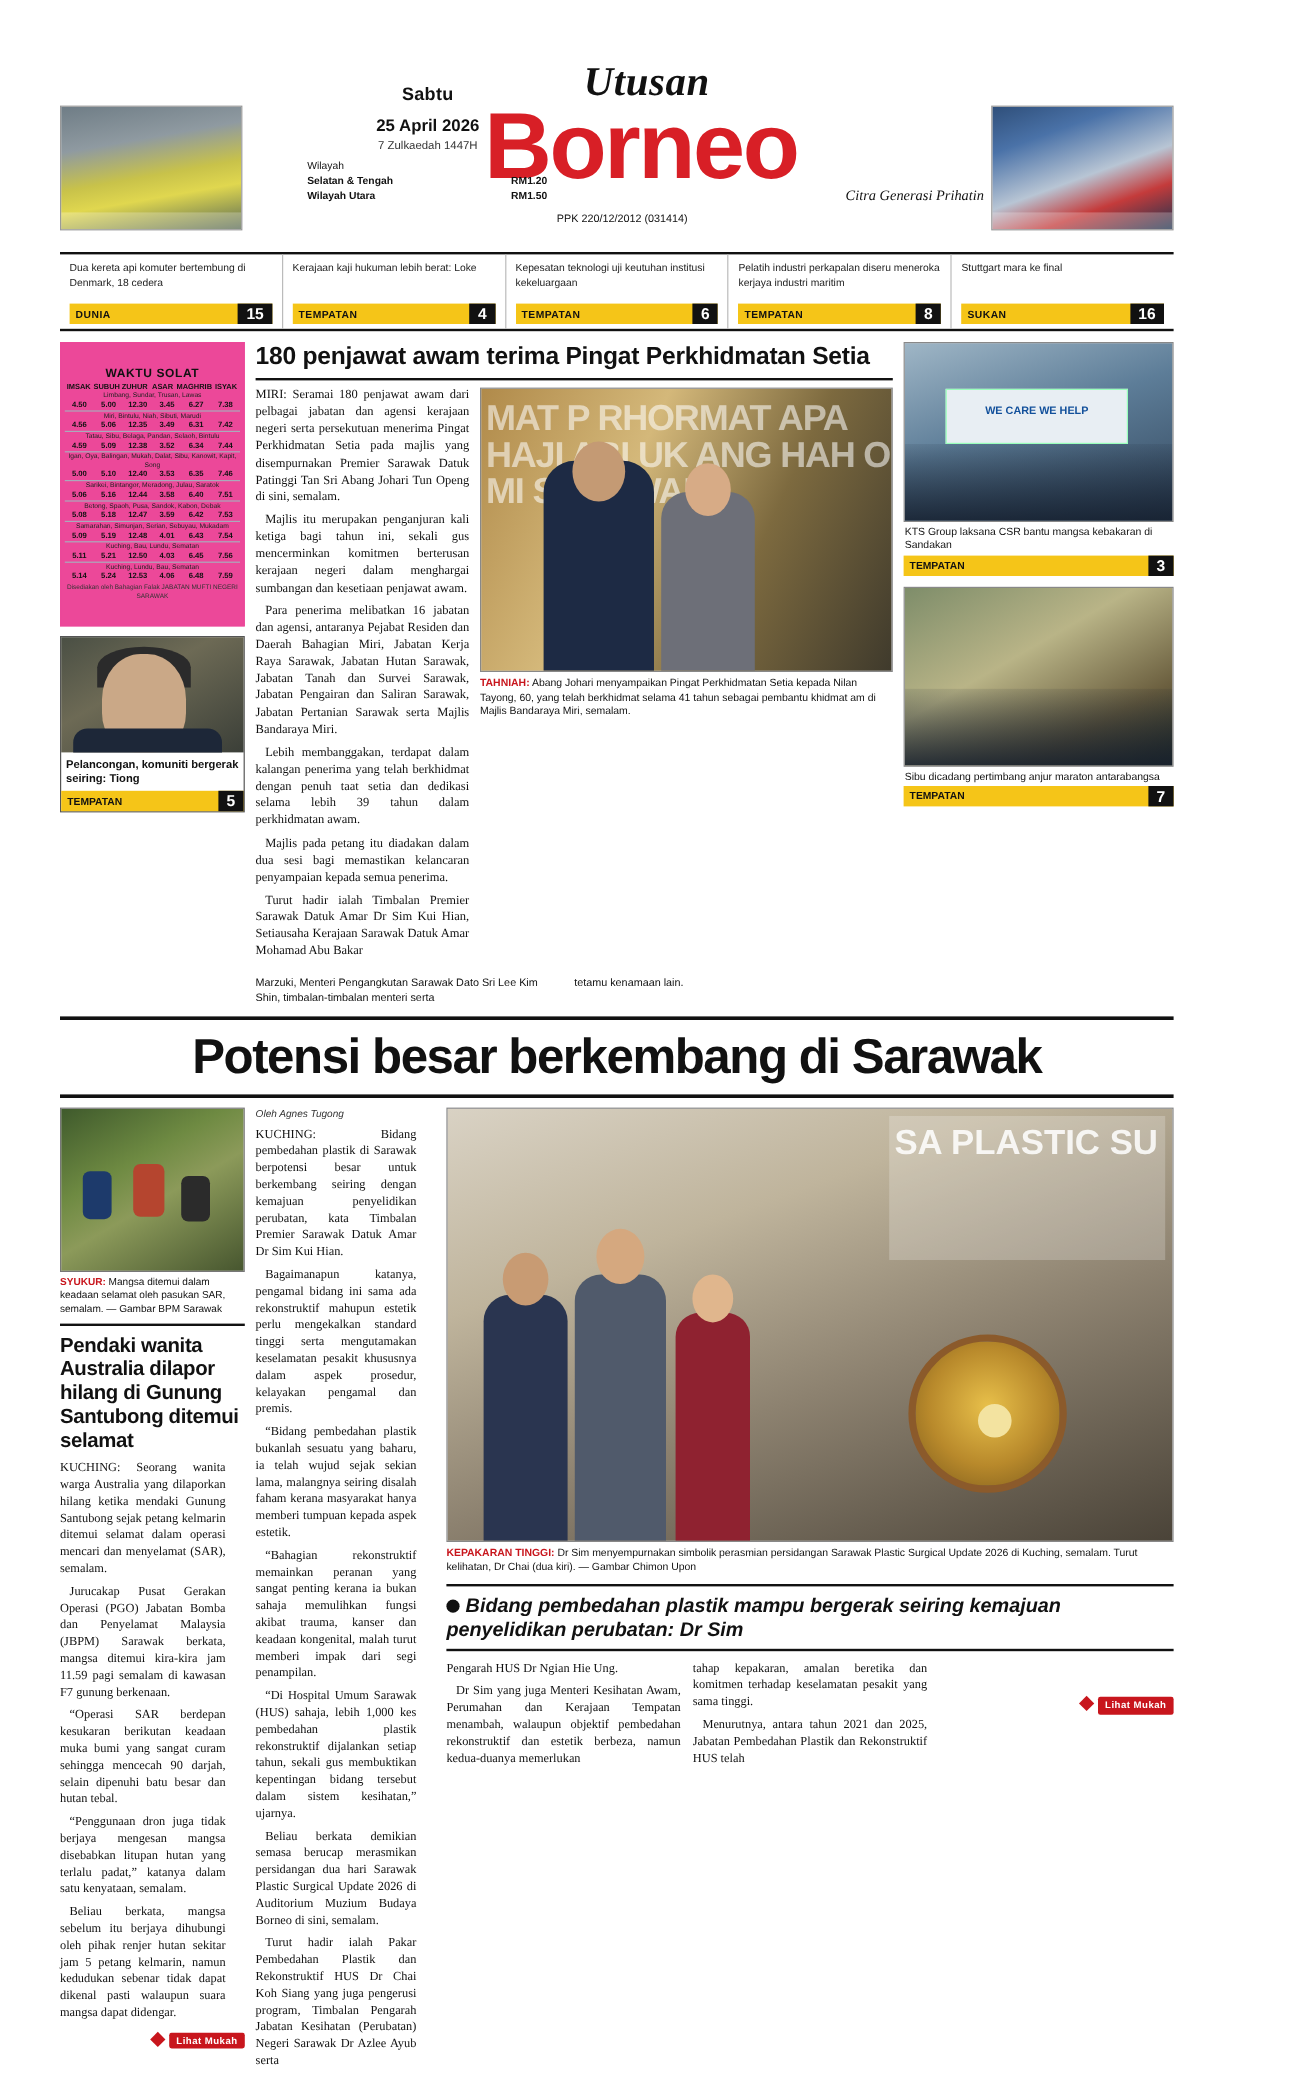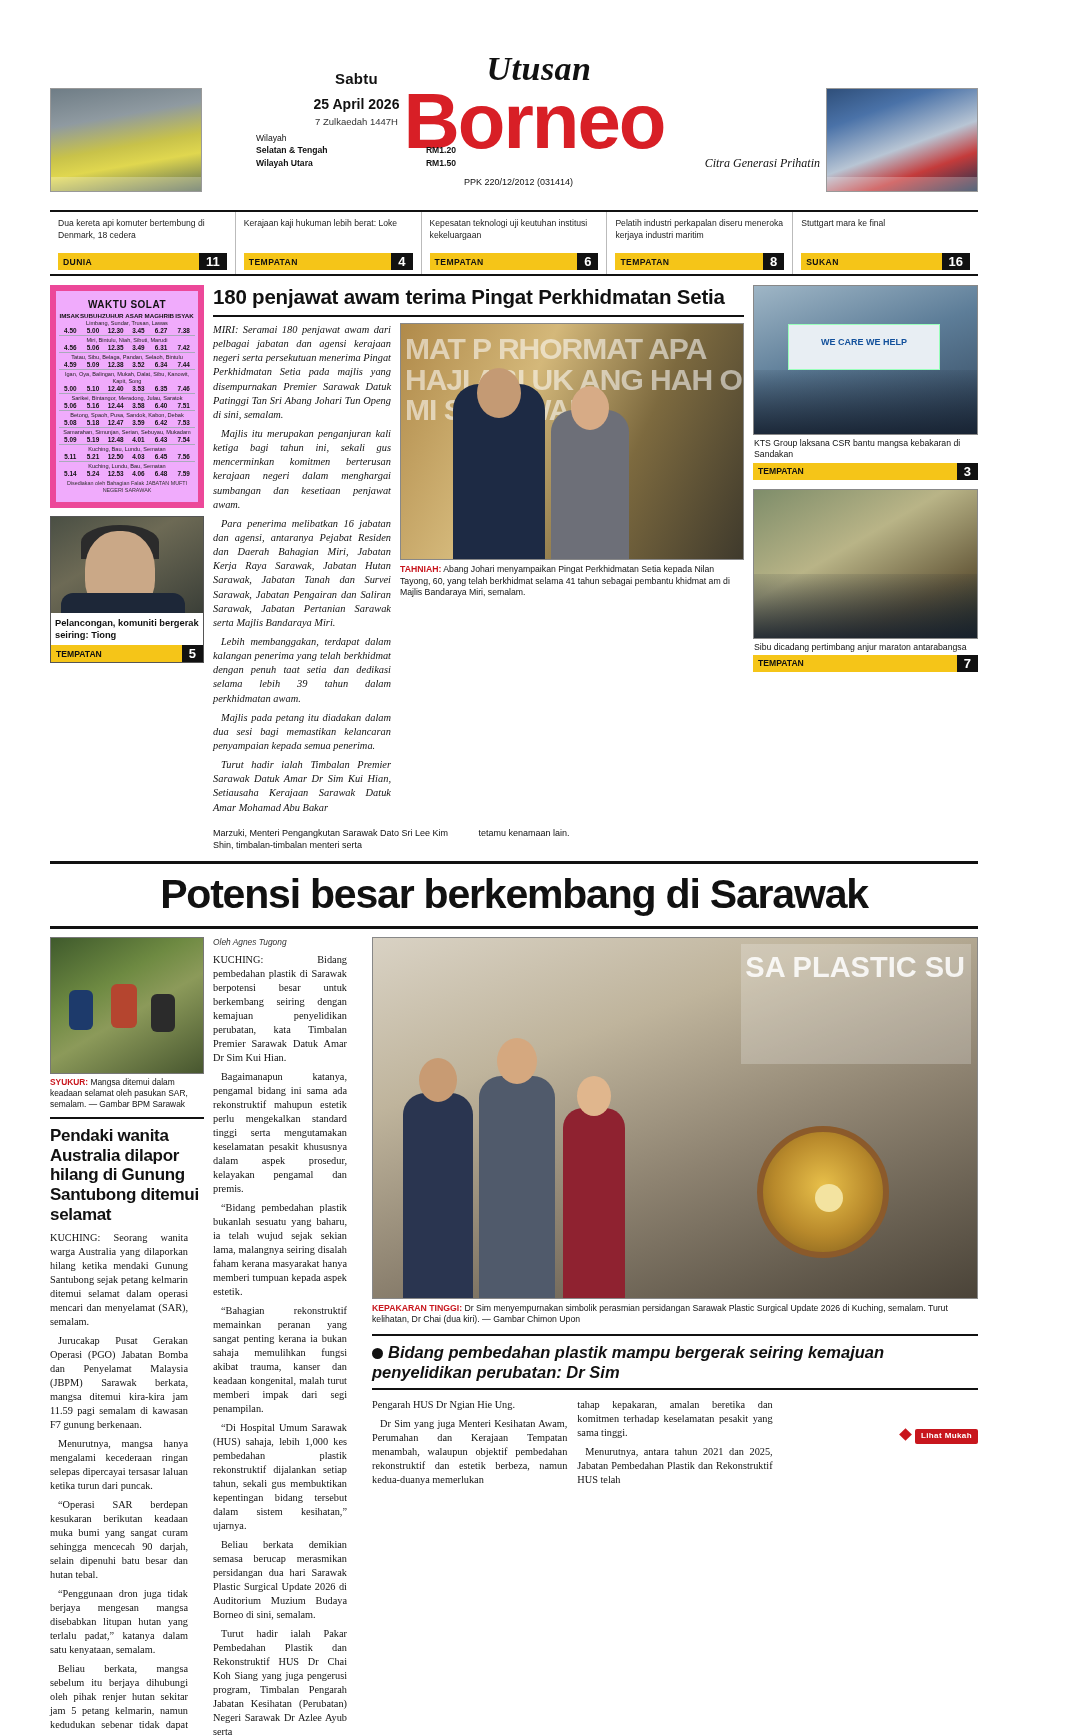--- a/index.html
+++ b/index.html
@@ -31,21 +31,21 @@
   .teaser{flex:1;border-right:1px solid #bbb;padding:6px 0 0 8px;position:relative;}
   .teaser:last-child{border-right:none;}
   .teaser .txt{font-family:"Liberation Sans",sans-serif;font-size:8.6px;color:#222;line-height:1.35;}
   .teaser .tag{position:absolute;bottom:4px;left:8px;right:8px;height:17px;background:#f5c518;display:flex;align-items:center;}
   .teaser .tag .lbl{font-family:"Liberation Sans",sans-serif;font-weight:bold;font-size:8.6px;color:#111;padding-left:5px;letter-spacing:.4px;}
   .teaser .tag .num{margin-left:auto;background:#111;color:#fff;font-family:"Liberation Sans",sans-serif;font-weight:bold;font-size:13px;padding:0 7px;height:17px;line-height:17px;}
 
   
   .row1{display:flex;margin-top:9px;}
   .col-solat{width:154px;flex:none;}
-  .solat-box{border:6px solid #ec4899;background:#f0abfc;padding:8px 3px;}
+  .solat-box{border:1px solid #ec4899;background:#ec4899;padding:20px 3px;}
   .solat-title{text-align:center;font-family:"Liberation Sans",sans-serif;font-weight:bold;font-size:10px;color:#111;letter-spacing:.5px;margin-bottom:2px;}
   .solat-head{display:flex;font-family:"Liberation Sans",sans-serif;font-size:6.2px;font-weight:bold;color:#111;}
   .solat-head div{flex:1;text-align:center;}
   .solat-zone{font-family:"Liberation Sans",sans-serif;font-size:5.6px;color:#222;text-align:center;line-height:1.25;margin-top:1px;}
   .solat-row{display:flex;font-family:"Liberation Sans",sans-serif;font-size:6.4px;color:#111;font-weight:bold;}
   .solat-row div{flex:1;text-align:center;}
   .solat-foot{font-family:"Liberation Sans",sans-serif;font-size:5.4px;text-align:center;color:#333;margin-top:3px;line-height:1.3;}
   .solat-sep{height:1px;background:#aab;margin:1px 0;}
 
   .mufti{margin-top:8px;border:1px solid #555;}
@@ -54,21 +54,21 @@
   .mufti-img .hair{position:absolute;left:30px;top:8px;width:78px;height:34px;border-radius:50% 50% 0 0;background:#2b2b2b;}
   .mufti-img .suit{position:absolute;left:10px;top:76px;width:124px;height:30px;background:#1d2738;border-radius:12px 12px 0 0;}
   .mufti-cap{font-family:"Liberation Sans",sans-serif;font-size:9.3px;font-weight:bold;color:#111;padding:4px 4px 2px 4px;line-height:1.3;}
   .tag-inline{height:17px;background:#f5c518;display:flex;align-items:center;margin-top:2px;}
   .tag-inline .lbl{font-family:"Liberation Sans",sans-serif;font-weight:bold;font-size:8.6px;color:#111;padding-left:5px;}
   .tag-inline .num{margin-left:auto;background:#111;color:#fff;font-family:"Liberation Sans",sans-serif;font-weight:bold;font-size:13px;padding:0 7px;height:17px;line-height:17px;}
 
   .col-mid{flex:1;padding:0 9px;}
   .hl-180{font-family:"Liberation Sans",sans-serif;font-weight:bold;font-size:20.5px;color:#111;border-bottom:2px solid #111;padding-bottom:6px;margin-bottom:6px;letter-spacing:-.2px;}
   .mid-body{display:flex;}
-  .mid-text{width:178px;flex:none;font-size:10.4px;line-height:1.36;color:#111;text-align:justify;font-style:italic;}
+  .mid-text{width:178px;flex:none;font-size:10.4px;line-height:1.36;color:#111;text-align:justify;}
   .mid-text p{margin:0 0 5px 0;text-indent:8px;}
   .mid-text p.first{text-indent:0;}
   .mid-photo{flex:1;margin-left:9px;}
   .mphoto{height:235px;background:linear-gradient(115deg,#b08a4a 0%,#d4b87a 35%,#7d6a3f 65%,#3f3a2c 100%);position:relative;overflow:hidden;border:1px solid #888;}
   .mphoto .stagetext{position:absolute;left:4px;top:10px;font-family:"Liberation Sans",sans-serif;font-weight:bold;font-size:30px;color:rgba(255,255,255,.55);line-height:1.02;letter-spacing:-1px;}
   .mphoto .p1{position:absolute;left:52px;top:60px;width:92px;height:175px;background:#1d2a44;border-radius:26px 26px 0 0;}
   .mphoto .p1h{position:absolute;left:76px;top:44px;width:44px;height:50px;border-radius:50%;background:#c49a74;}
   .mphoto .p2{position:absolute;left:150px;top:86px;width:78px;height:149px;background:#6d6f78;border-radius:22px 22px 0 0;}
   .mphoto .p2h{position:absolute;left:170px;top:62px;width:38px;height:44px;border-radius:50%;background:#d7ab86;}
   .cap-red{font-family:"Liberation Sans",sans-serif;font-size:8.7px;line-height:1.33;color:#111;margin-top:4px;}
@@ -161,21 +161,21 @@
     <div class="mh-photo right">
           <div class="ph-bar"></div>
         </div>
   </div>
 
   <div class="teasers">
     <div class="teaser">
       <div class="txt">Dua kereta api komuter bertembung di Denmark, 18 cedera</div>
       <div class="tag">
             <span class="lbl">DUNIA</span>
-            <span class="num">11</span>
+            <span class="num">15</span>
           </div>
     </div>
     <div class="teaser">
       <div class="txt">Kerajaan kaji hukuman lebih berat: Loke</div>
       <div class="tag">
             <span class="lbl">TEMPATAN</span>
             <span class="num">4</span>
           </div>
     </div>
     <div class="teaser">
@@ -411,21 +411,20 @@
           </div>
       <div class="capy">
         <b>SYUKUR:</b>
         <span>Mangsa ditemui dalam keadaan selamat oleh pasukan SAR, semalam.</span>
         <span>— Gambar BPM Sarawak</span>
       </div>
       <div class="sub-head">Pendaki wanita Australia dilapor hilang di Gunung Santubong ditemui selamat</div>
       <div class="body-s">
         <p class="first">KUCHING: Seorang wanita warga Australia yang dilaporkan hilang ketika mendaki Gunung Santubong sejak petang kelmarin ditemui selamat dalam operasi mencari dan menyelamat (SAR), semalam.</p>
         <p>Jurucakap Pusat Gerakan Operasi (PGO) Jabatan Bomba dan Penyelamat Malaysia (JBPM) Sarawak berkata, mangsa ditemui kira-kira jam 11.59 pagi semalam di kawasan F7 gunung berkenaan.</p>
-        <p>Menurutnya, mangsa hanya mengalami kecederaan ringan selepas dipercayai tersasar laluan ketika turun dari puncak.</p>
         <p>“Operasi SAR berdepan kesukaran berikutan keadaan muka bumi yang sangat curam sehingga mencecah 90 darjah, selain dipenuhi batu besar dan hutan tebal.</p>
         <p>“Penggunaan dron juga tidak berjaya mengesan mangsa disebabkan litupan hutan yang terlalu padat,” katanya dalam satu kenyataan, semalam.</p>
         <p>Beliau berkata, mangsa sebelum itu berjaya dihubungi oleh pihak renjer hutan sekitar jam 5 petang kelmarin, namun kedudukan sebenar tidak dapat dikenal pasti walaupun suara mangsa dapat didengar.</p>
       </div>
       <div class="logo-mini"><span class="dia"></span><span class="lm">Lihat Mukah</span></div>
     </div>
 
     <div class="c2-mid">
       <div class="byline">Oleh Agnes Tugong</div>
       <div class="body-s">

